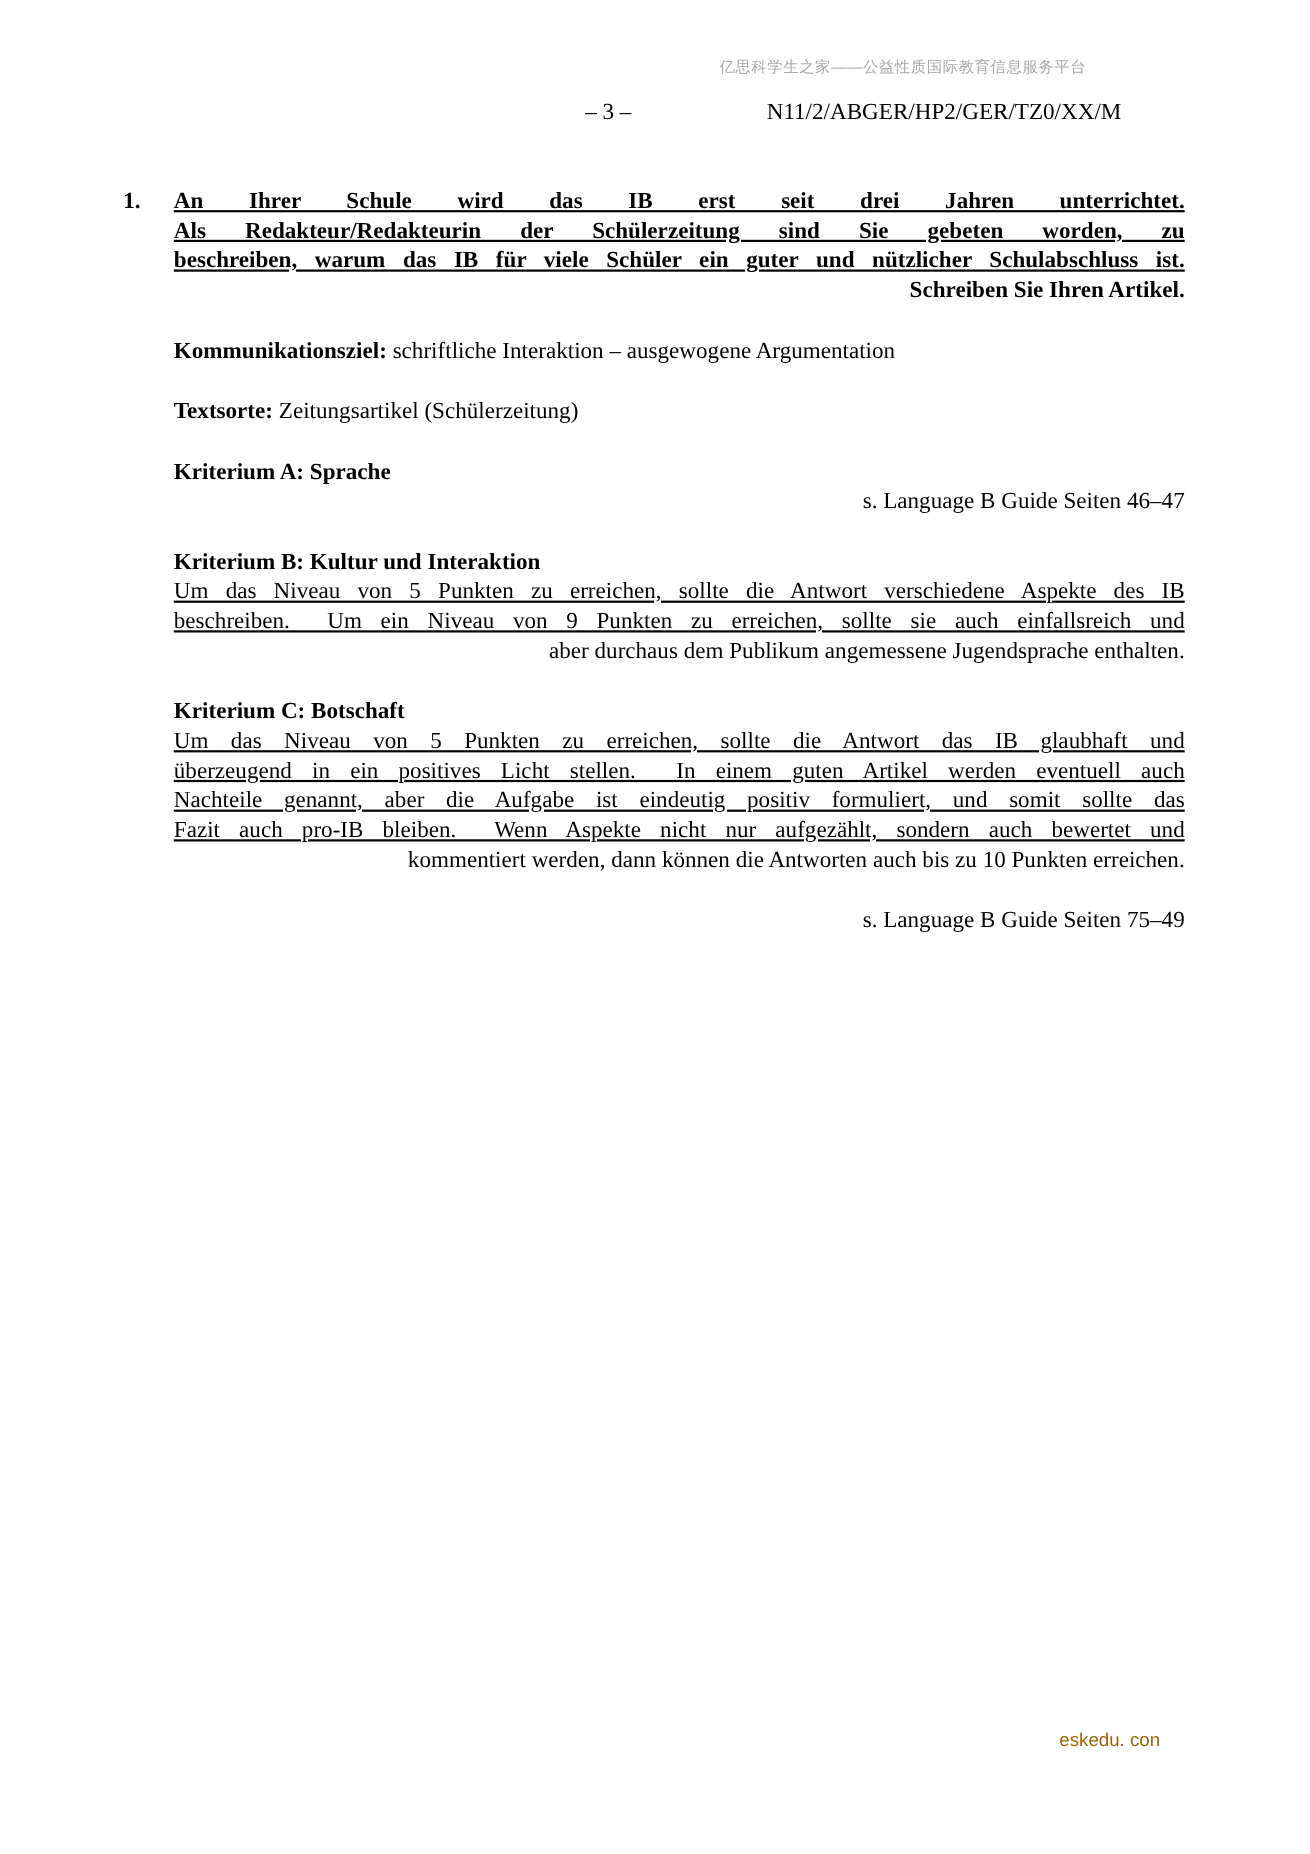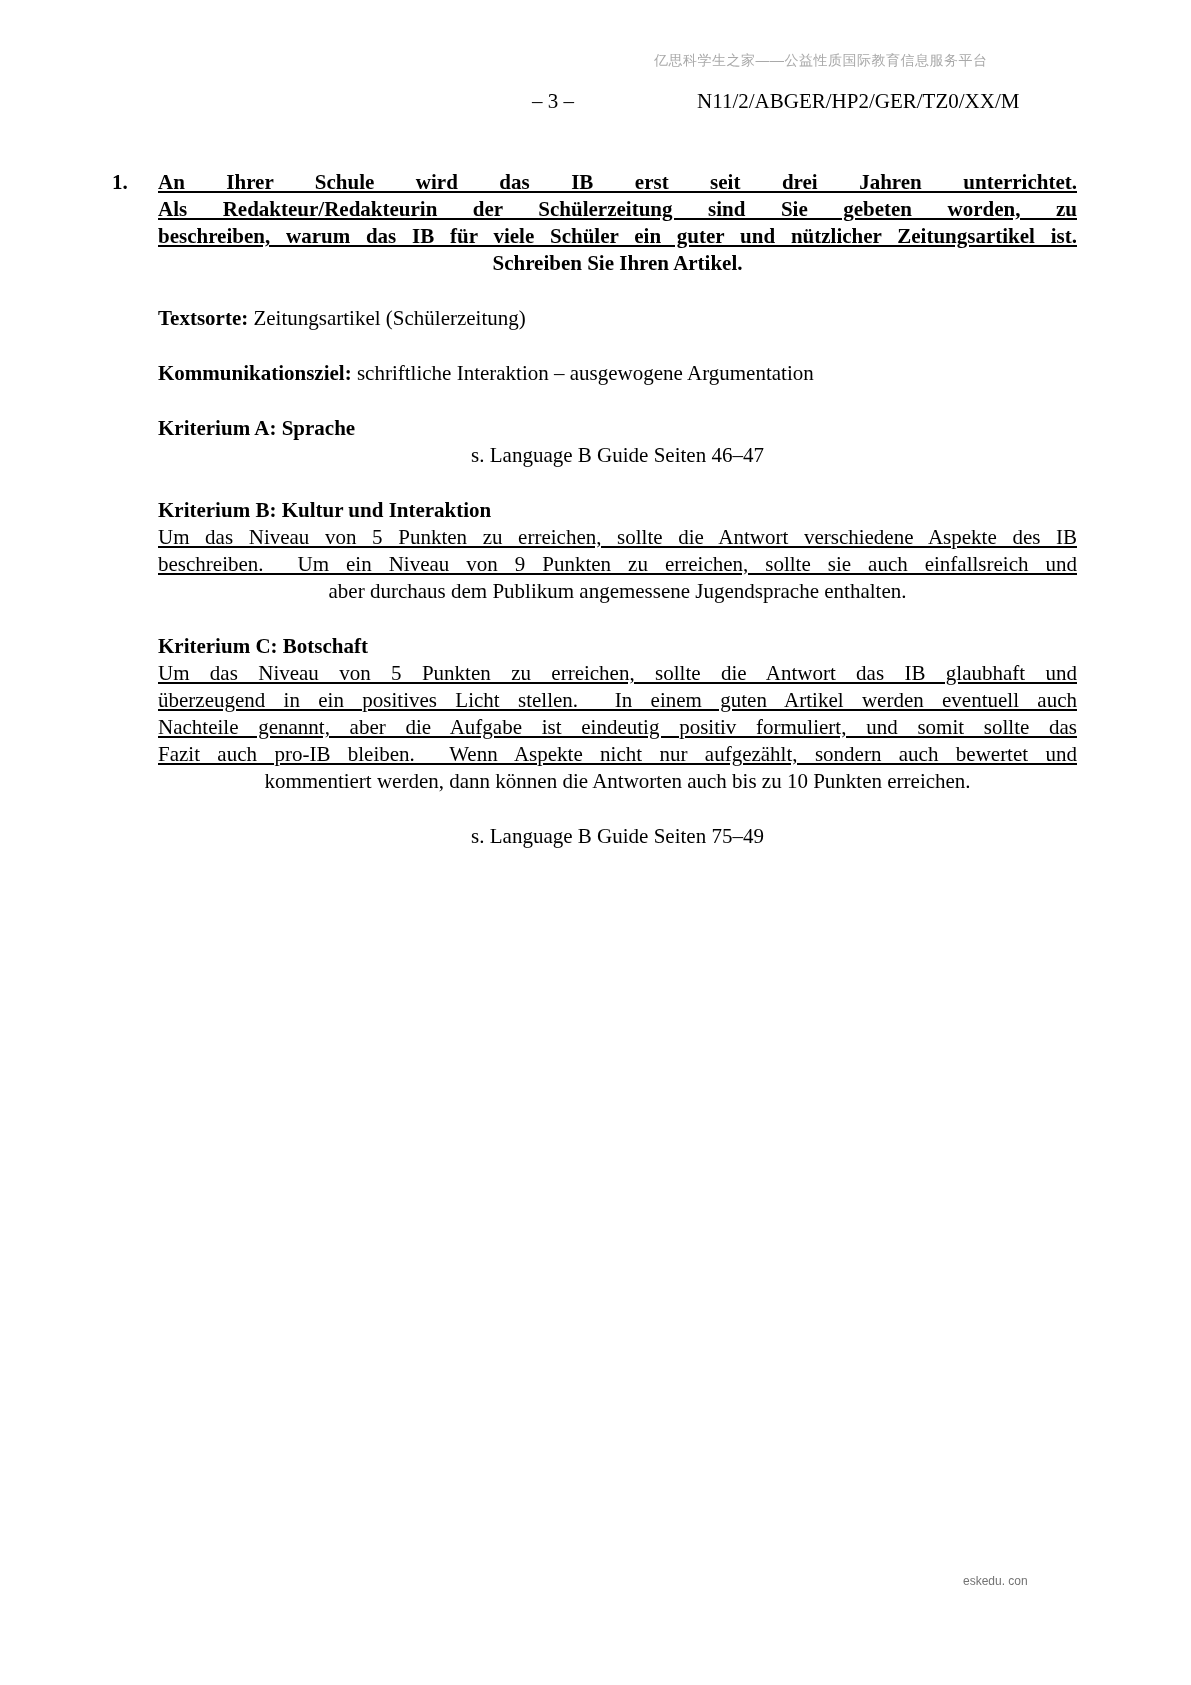--- a/index.html
+++ b/index.html
@@ -68,60 +68,60 @@
     font-weight: bold;
   }
   
   .jl {
     text-align: justify;
     text-align-last: justify;
     text-decoration: underline;
   }
   
   .ll {
-    text-align: center;
+    text-align: right;
   }
   .wm-bottom {
     position: absolute;
     top: 1568px;
     left: 963px;
     font-family: "Liberation Sans", sans-serif;
-    font-size: 12px;
-    color: #737373;
+    font-size: 17px;
+    color: #a16207;
     white-space: nowrap;
   }
 </style>
 </head>
 <body>
 
 <div class="page">
 
   <div class="wm-top">亿思科学生之家——公益性质国际教育信息服务平台</div>
 
   <span class="page-num">– 3 –</span>
   <span class="paper-code">N11/2/ABGER/HP2/GER/TZ0/XX/M</span>
 
   <div class="content">
 
     <div class="question">
       <div class="qnum">1.</div>
       <div class="qtext">
         <div class="jl">An Ihrer Schule wird das IB erst seit drei Jahren unterrichtet.</div>
         <div class="jl">Als Redakteur/Redakteurin der Schülerzeitung sind Sie gebeten worden, zu</div>
-        <div class="jl">beschreiben, warum das IB für viele Schüler ein guter und nützlicher Zeitungsartikel ist.</div>
+        <div class="jl">beschreiben, warum das IB für viele Schüler ein guter und nützlicher Schulabschluss ist.</div>
         <div class="ll">Schreiben Sie Ihren Artikel.</div>
       </div>
     </div>
 
     <div class="block">
-      <span class="heading">Textsorte:</span><span> Zeitungsartikel (Schülerzeitung)</span>
+      <span class="heading">Kommunikationsziel:</span><span> schriftliche Interaktion – ausgewogene Argumentation</span>
     </div>
 
     <div class="block">
-      <span class="heading">Kommunikationsziel:</span><span> schriftliche Interaktion – ausgewogene Argumentation</span>
+      <span class="heading">Textsorte:</span><span> Zeitungsartikel (Schülerzeitung)</span>
     </div>
 
     <div class="block">
       <div class="heading">Kriterium A: Sprache</div>
       <div class="ll">s. Language B Guide Seiten 46–47</div>
     </div>
 
     <div class="block">
       <div class="heading">Kriterium B: Kultur und Interaktion</div>
       <div class="jl">Um das Niveau von 5 Punkten zu erreichen, sollte die Antwort verschiedene Aspekte des IB</div>

